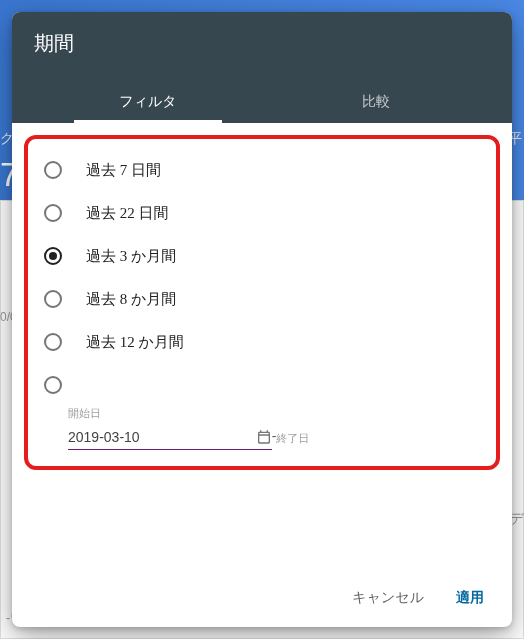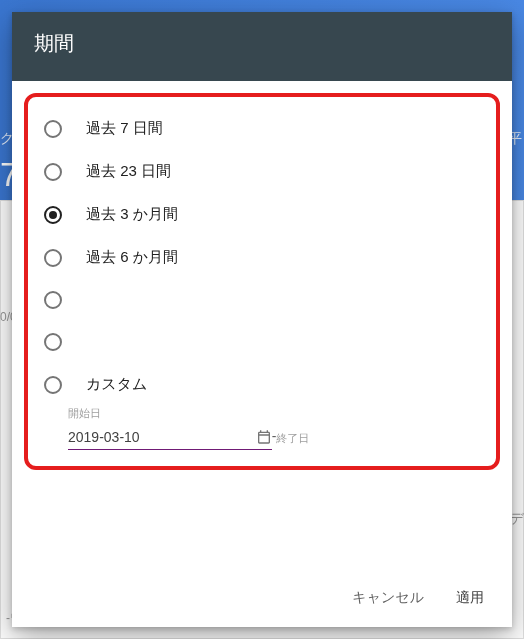--- a/index.html
+++ b/index.html
@@ -38,21 +38,21 @@
     position: absolute;
     left: 12px;
     top: 12px;
     right: 12px;
     bottom: 12px;
     background: #fff;
     box-shadow: 0 10px 30px rgba(0,0,0,0.35), 0 2px 6px rgba(0,0,0,0.2);
     z-index: 10;
     display: flex;
     flex-direction: column;
-    border-radius: 0;
+    border-radius: 8px;
     overflow: hidden;
   }
   .dialog-header {
     background: #37474f;
     color: #fff;
     padding: 18px 22px 0 22px;
   }
   .dialog-title {
     font-size: 20px;
     font-weight: 400;
@@ -90,23 +90,24 @@
   .highlight-box {
     border: 4px solid #e51d1d;
     border-radius: 12px;
     padding: 10px 12px 8px 12px;
   }
   .radio-list {
     list-style: none;
   }
   .radio-item {
     display: flex;
-    align-items: center;
+    align-items: flex-start;
     padding: 12px 4px;
     cursor: pointer;
+    font-family: Liberation Serif, serif;
   }
   .radio-outer {
     width: 18px;
     height: 18px;
     border: 2px solid #757575;
     border-radius: 50%;
     display: flex;
     align-items: center;
     justify-content: center;
     margin-right: 24px;
@@ -177,86 +178,85 @@
   .footer-btn {
     background: none;
     border: none;
     font-size: 14px;
     padding: 8px 10px;
     cursor: pointer;
     color: #616161;
     font-family: inherit;
   }
   .footer-btn.primary {
-    color: #404040;
-    font-weight: 400;
+    color: #0369a1;
+    font-weight: 700;
   }
 </style>
 </head>
 <body>
 
 <div class="bg">
   <div class="bg-top"></div>
   <div class="bg-bottom"></div>
   <span class="bg-fragment" style="top:130px;left:0;color:#e8f0fd;font-size:14px">ク</span>
   <span class="bg-fragment" style="top:130px;right:2px;color:#e8f0fd;font-size:14px">平</span>
   <span class="bg-fragment" style="top:155px;left:0;color:#fff;font-size:34px">7</span>
   <span class="bg-fragment" style="top:310px;left:0;font-size:12px;">0/0</span>
   <span class="bg-fragment" style="top:510px;right:0;font-size:14px;">デ</span>
   <span class="bg-fragment" style="bottom:12px;left:6px;font-size:12px;">-ワード</span>
   <span class="bg-fragment" style="bottom:12px;left:180px;font-size:12px;">↓ クリック数</span>
 </div>
 
 <div class="dialog">
   <div class="dialog-header">
     <div class="dialog-title">期間</div>
+    <div class="tabs">
+      <div class="tab active">フィルタ</div>
+      <div class="tab">比較</div>
+    </div>
   </div>
 
   <div class="dialog-body">
     <div class="highlight-box">
       <ul class="radio-list">
         <li class="radio-item">
           <span class="radio-outer">
               <span class="radio-inner"></span>
             </span>
           <span class="radio-label">過去 7 日間</span>
         </li>
         <li class="radio-item">
           <span class="radio-outer">
               <span class="radio-inner"></span>
             </span>
-          <span class="radio-label">過去 23 日間</span>
+          <span class="radio-label">過去 22 日間</span>
         </li>
         <li class="radio-item selected">
           <span class="radio-outer">
               <span class="radio-inner"></span>
             </span>
           <span class="radio-label">過去 3 か月間</span>
         </li>
         <li class="radio-item">
           <span class="radio-outer">
               <span class="radio-inner"></span>
             </span>
-          <span class="radio-label">過去 6 か月間</span>
-        </li>
-        <li class="radio-item">
-          <span class="radio-outer">
-              <span class="radio-inner"></span>
-            </span>
-        </li>
-        <li class="radio-item">
-          <span class="radio-outer">
-              <span class="radio-inner"></span>
-            </span>
-        </li>
-        <li class="radio-item">
-          <span class="radio-outer">
-              <span class="radio-inner"></span>
-            </span>
-          <span class="radio-label">カスタム</span>
+          <span class="radio-label">過去 8 か月間</span>
+        </li>
+        <li class="radio-item">
+          <span class="radio-outer">
+              <span class="radio-inner"></span>
+            </span>
+          <span class="radio-label">過去 12 か月間</span>
+        </li>
+        <li class="radio-item">
+          <span class="radio-outer">
+              <span class="radio-inner"></span>
+            </span>
         </li>
       </ul>
 
       <div class="date-row">
         <div class="date-field">
           <span class="date-label">開始日</span>
           <div class="date-input-wrap">
             <input class="date-input" type="text" value="2019-03-10" style="">
             <svg class="cal-icon" viewBox="0 0 24 24" fill="currentColor">
                 <path d="M19 4h-1V2h-2v2H8V2H6v2H5c-1.1 0-2 .9-2 2v14c0 1.1.9 2 2 2h14c1.1 0 2-.9 2-2V6c0-1.1-.9-2-2-2zm0 16H5V10h14v10zm0-12H5V6h14v2z"></path>

